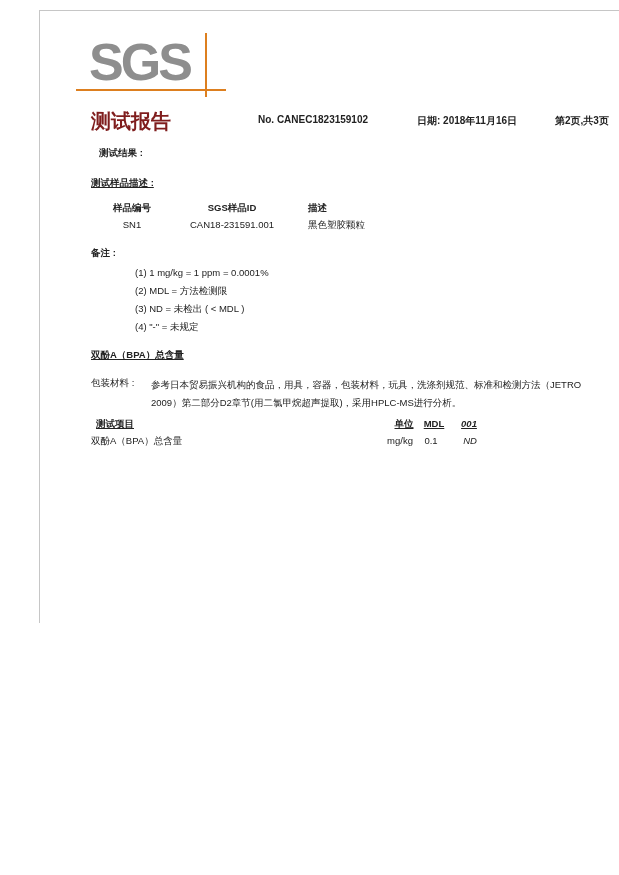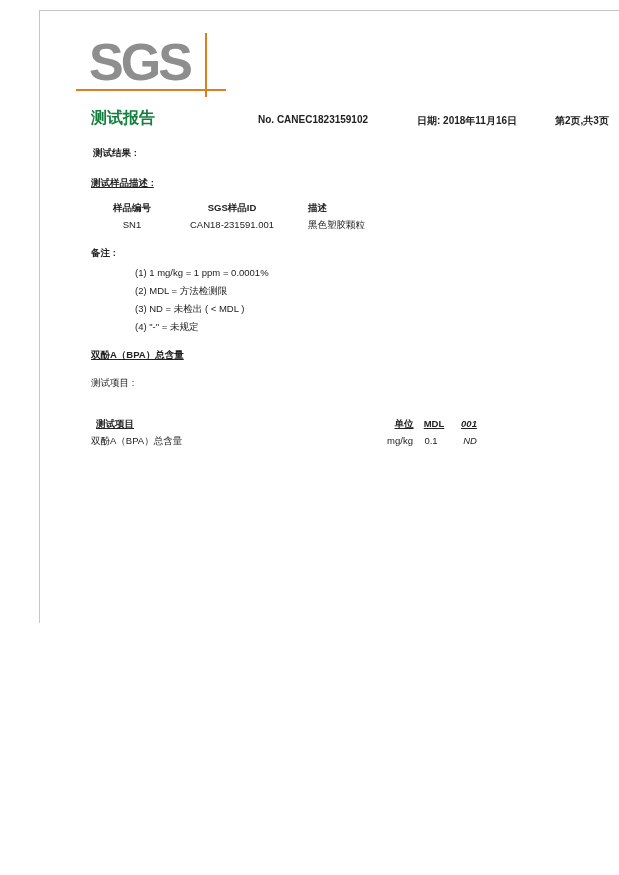--- a/index.html
+++ b/index.html
@@ -7,29 +7,29 @@
     position:relative;width:619px;height:623px;background:#ffffff;
     font-family:"Liberation Sans","DejaVu Sans",sans-serif;color:#1c1c1c;overflow:hidden;margin-left:36px;
   }
   .abs{position:absolute;}
   .sheet-border{left:3px;top:10px;width:611px;height:865px;border:1px solid #c6c6c6;border-bottom:none;box-sizing:border-box;}
   
   .logo-text{left:53px;top:36px;font-size:52px;font-weight:bold;letter-spacing:-3px;color:#8e8e8e;line-height:1;}
   .logo-hline{left:40px;top:89px;width:150px;height:2px;background:#dd7f1f;}
   .logo-vline{left:169px;top:33px;width:2px;height:64px;background:#dd7f1f;}
   
-  .report-title{left:55px;top:108px;font-size:16px;font-weight:bold;color:#15803d;}
+  .report-title{left:55px;top:108px;font-size:20px;font-weight:bold;color:#7f1d1d;}
   .report-no{left:222px;top:114px;font-size:10px;font-weight:600;color:#222;}
   .report-date{left:381px;top:114px;font-size:10px;font-weight:600;color:#222;}
   .report-page{left:519px;top:114px;font-size:10px;font-weight:600;color:#222;}
   
   .h-small{font-size:9.5px;font-weight:bold;color:#222;}
   .h-underline{text-decoration:underline;}
   .body-txt{font-size:9.5px;color:#222;}
-  .results-heading{left:57px;top:147px;}
+  .results-heading{left:63px;top:147px;}
   .sample-heading{left:55px;top:177px;}
   .col-center{transform:translateX(-50%);white-space:nowrap;}
   .s-h1{left:96px;top:202px;}
   .s-h2{left:196px;top:202px;}
   .s-h3{left:272px;top:202px;}
   .s-r1{left:96px;top:219px;}
   .s-r2{left:196px;top:219px;}
   .s-r3{left:272px;top:219px;}
   .notes-heading{left:55px;top:247px;}
   .note-0{left:99px;top:267px;text-align:center;}
@@ -98,21 +98,22 @@
   <div class="abs body-txt col-center s-r2">CAN18-231591.001</div>
   <div class="abs body-txt s-r3">黑色塑胶颗粒</div>
 
   <div class="abs h-small notes-heading">备注 :</div>
   <div class="abs body-txt note-0">(1) 1 mg/kg = 1 ppm = 0.0001%</div>
   <div class="abs body-txt note-1">(2) MDL = 方法检测限</div>
   <div class="abs body-txt note-2">(3) ND = 未检出 ( &lt; MDL )</div>
   <div class="abs body-txt note-3">(4) "-" = 未规定</div>
 
   <div class="abs h-small h-underline bpa-heading">双酚A（BPA）总含量</div>
-  <div class="abs body-txt method-label">测试项目 :</div>
+  <div class="abs body-txt method-label">包装材料 :</div>
+  <div class="abs body-txt method-text">参考日本贸易振兴机构的食品，用具，容器，包装材料，玩具，洗涤剂规范、标准和检测方法（JETRO 2009）第二部分D2章节(用二氯甲烷超声提取)，采用HPLC-MS进行分析。</div>
 
   <div class="abs rt-head rt-h-item">测试项目</div>
   <div class="abs rt-head rt-h-unit">单位</div>
   <div class="abs rt-head rt-h-mdl">MDL</div>
   <div class="abs rt-head rt-h-sample">001</div>
   <div class="abs body-txt rt-r-item">双酚A（BPA）总含量</div>
   <div class="abs body-txt rt-r-unit">mg/kg</div>
   <div class="abs body-txt rt-r-mdl">0.1</div>
   <div class="abs body-txt rt-r-value">ND</div>
 

